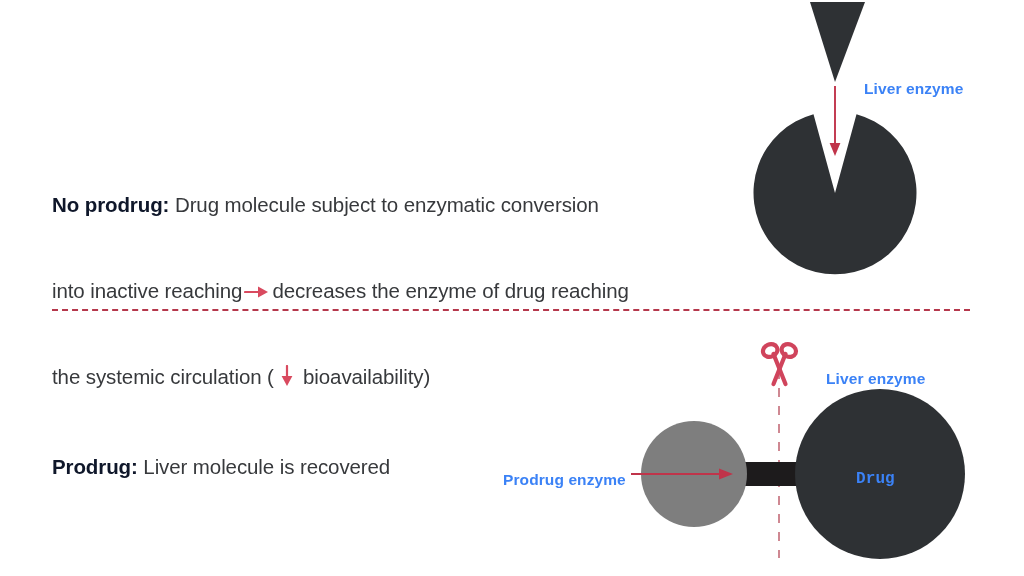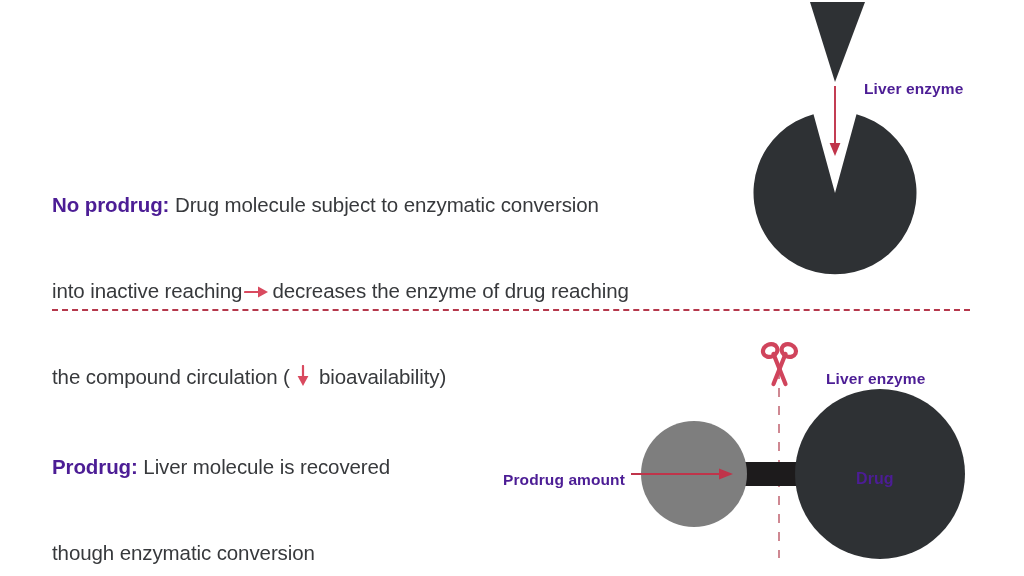--- a/index.html
+++ b/index.html
@@ -27,21 +27,21 @@
   
   .para {
     position: absolute;
     color: #37393c;
     font-size: 20.5px;
     line-height: 28.5px;
     letter-spacing: -0.1px;
     white-space: pre;
   }
   .para .lead {
-    color: #4c1d95;
+    color: #0f172a;
     font-weight: bold;
   }
   .para .ln { display: block; }
 
   #para-no-prodrug {
     left: 52px;
     top: 134px;
     width: 700px;
   }
   #para-prodrug {
@@ -82,56 +82,56 @@
     top: 340px;
     width: 534px;
     height: 236px;
   }
 
   .svgfull { position: absolute; left: 0; top: 0; overflow: visible; }
 
   
   .callout {
     position: absolute;
-    color: #4c1d95;
+    color: #3b82f6;
     font-weight: bold;
     font-size: 15.5px;
     letter-spacing: 0.1px;
     white-space: nowrap;
   }
   #label-liver-enzyme-top { left: 864px; top: 80px; }
   #label-liver-enzyme-bottom { left: 826px; top: 370px; }
   #label-prodrug-moiety { left: 503px; top: 471px; }
   #label-drug {
     left: 856px; top: 470px;
     font-size: 16px;
+    font-family: Liberation Mono, monospace;
   }
 </style>
 </head>
 <body>
 
 <div id="stage">
 
   <div class="para" id="para-no-prodrug">
     <span class="ln"><span class="lead">No prodrug:</span><span> Drug molecule subject to enzymatic conversion</span></span>
     <span class="ln"><span>into inactive reaching</span><span class="iarrow"><svg width="26" height="14" viewBox="0 0 26 14">
             <path d="M1 7 H16" stroke="#d94a5f" stroke-width="2.2" fill="none" stroke-linecap="round"></path>
             <path d="M14 1.5 L24 7 L14 12.5 Z" fill="#d94a5f"></path>
           </svg></span><span>decreases the enzyme of drug reaching</span></span>
-    <span class="ln"><span>the compound circulation ( </span><span class="iarrow down"><svg width="14" height="22" viewBox="0 0 14 22">
+    <span class="ln"><span>the systemic circulation ( </span><span class="iarrow down"><svg width="14" height="22" viewBox="0 0 14 22">
             <path d="M7 1 V13" stroke="#d94a5f" stroke-width="2.2" fill="none" stroke-linecap="round"></path>
             <path d="M1.6 11 L7 21 L12.4 11 Z" fill="#d94a5f"></path>
           </svg></span><span> bioavailability)</span></span>
   </div>
 
   <div id="divider"></div>
 
   <div class="para" id="para-prodrug">
     <span class="ln"><span class="lead">Prodrug:</span><span> Liver molecule is recovered</span></span>
-    <span class="ln">though enzymatic conversion</span>
     
     
     
   </div>
 
   <div id="diagram-top">
     <svg class="svgfull" width="289" height="290" viewBox="0 0 289 290">
 
       <path d="M 75 2 L 130 2 L 100 82 Z" fill="#2e3134"></path>
 
@@ -168,16 +168,16 @@
 
       <circle cx="390" cy="134" r="85" fill="#2e3134"></circle>
 
       <g>
         <path d="M141 134 H 234" stroke="#c0344a" stroke-width="1.9" fill="none"></path>
         <path d="M229 128.6 L 243 134 L 229 139.4 Z" fill="#c0344a"></path>
       </g>
     </svg>
   </div>
   <div class="callout" id="label-liver-enzyme-bottom">Liver enzyme</div>
-  <div class="callout" id="label-prodrug-moiety">Prodrug amount</div>
+  <div class="callout" id="label-prodrug-moiety">Prodrug enzyme</div>
   <div class="callout" id="label-drug">Drug</div>
 
 </div>
 
 </body></html>

